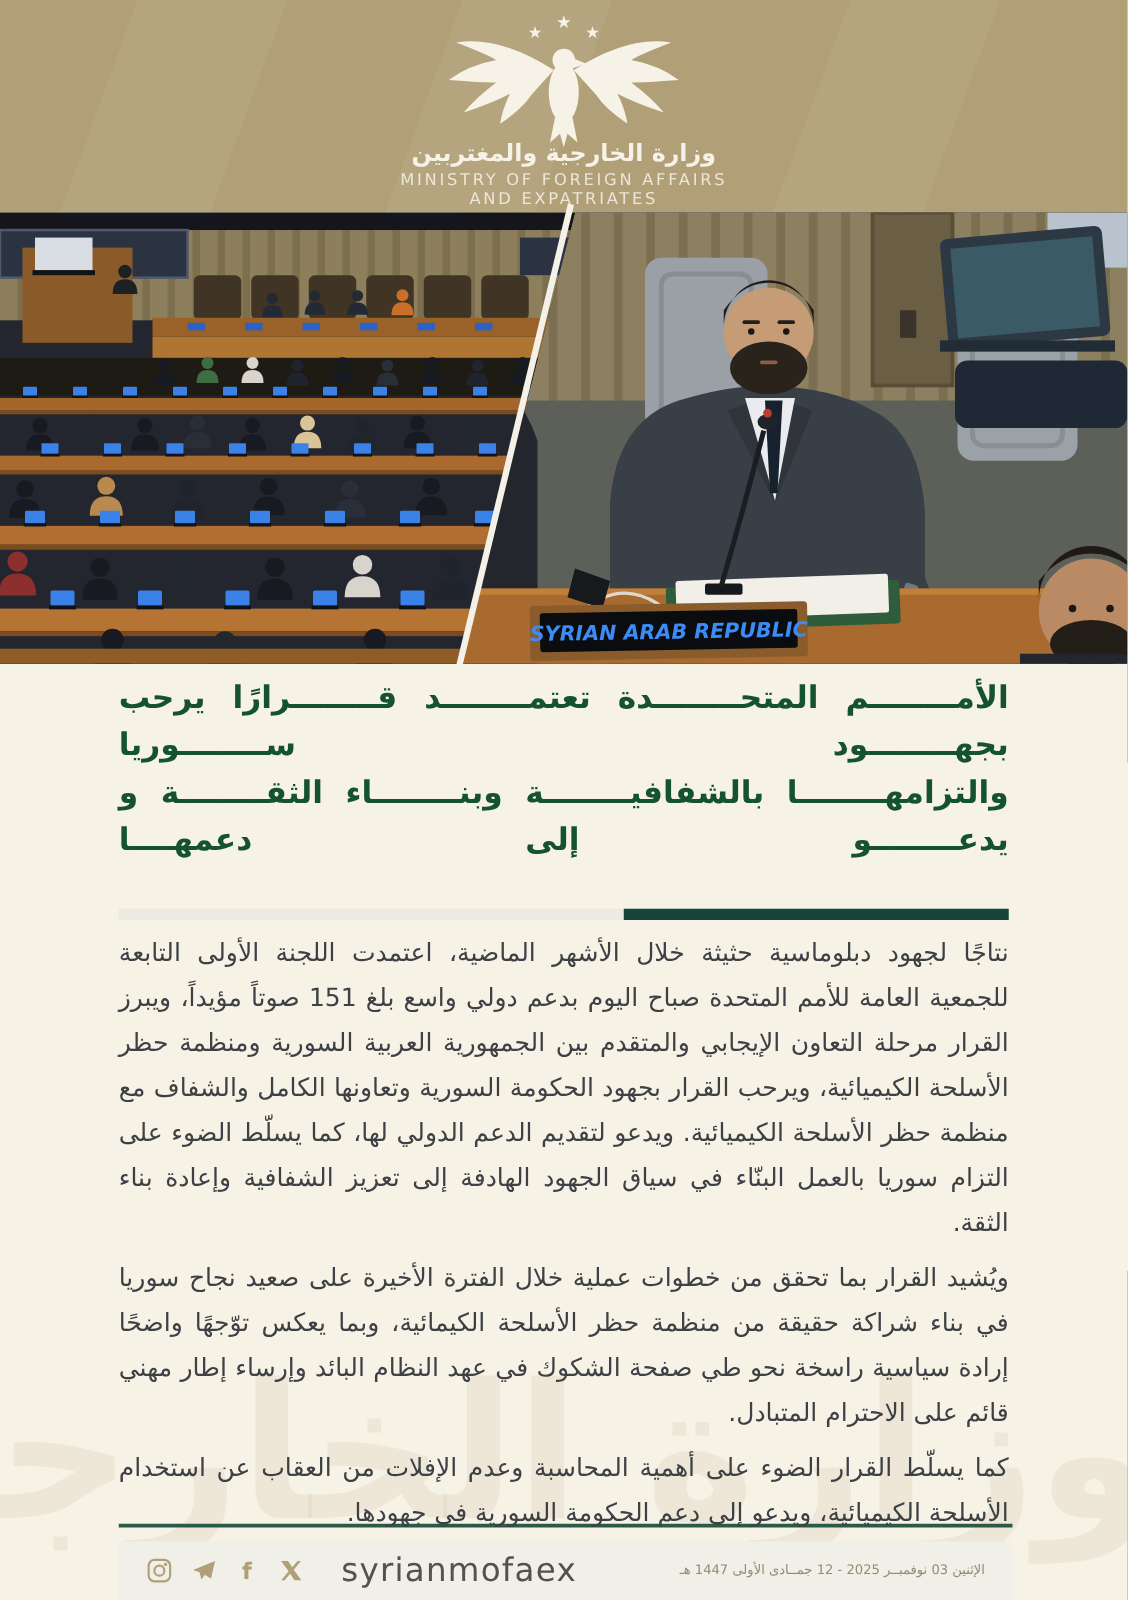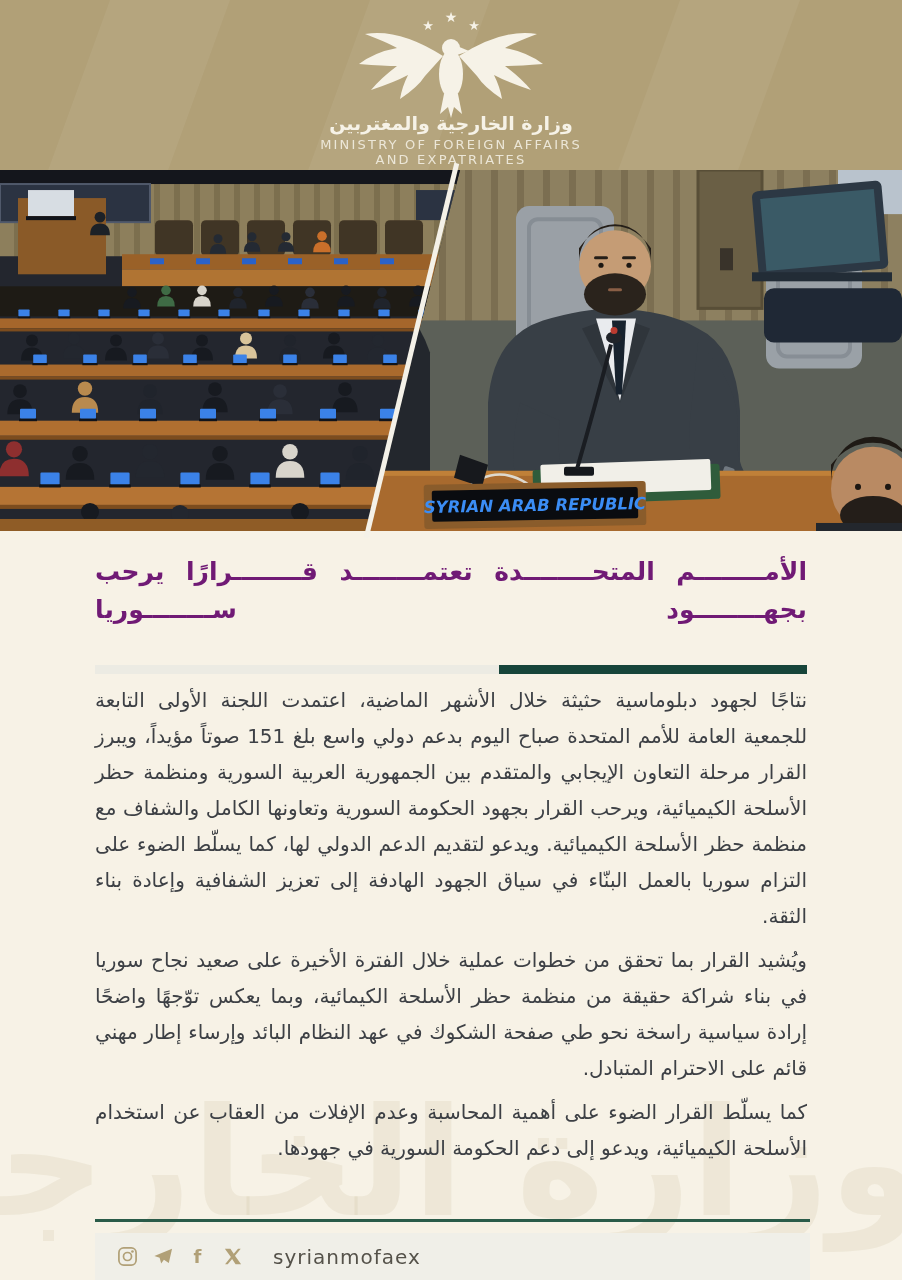--- a/index.html
+++ b/index.html
@@ -27,21 +27,21 @@
   .photos{ position:relative; height:361px; background:#2a2d33; }
   .photo-right{ position:absolute; top:0; right:0; bottom:0; left:368px; }
   .photo-left{ position:absolute; top:0; left:0; bottom:0; width:460px;
     clip-path:polygon(0 0, 100% 0, 80% 100%, 0 100%); }
   .photo-left svg, .photo-right svg{ width:100%; height:100%; display:block; }
   .diag-line{ position:absolute; left:409px; top:-12px; width:5px; height:385px;
     background:#f4f1e8; transform:rotate(13.6deg); }
 
   
   .content{ position:relative; padding:0 95px; direction:rtl; z-index:1; }
-  .headline{ margin-top:22px; color:#701a75; font-weight:bold;
+  .headline{ margin-top:8px; color:#14532d; font-weight:bold;
     font-size:25px; line-height:38px; }
   .headline .hl{ text-align:justify; text-align-last:justify; }
   .divider{ display:flex; direction:ltr; margin-top:36px; height:9px; }
   .divider .gray{ flex:1; background:#ecebe3; }
   .divider .green{ width:43.3%; background:#17453a; }
   .article p{ color:#3d4045; font-size:20px; line-height:36px;
     text-align:justify; margin-top:8px; }
   .article p:first-child{ }
 
   
@@ -50,21 +50,21 @@
     white-space:nowrap; pointer-events:none; }
 
   
   .footer-rule{ position:absolute; left:95px; right:92px; top:1219px;
     height:3px; background:#2a5b49; }
   .footer-bar{ position:absolute; left:95px; right:92px; top:1233px; height:47px;
     background:#f0efe8; display:flex; align-items:center;
     justify-content:space-between; padding:0 22px; direction:ltr; }
   .social{ display:flex; align-items:center; gap:14px; }
   .social svg{ display:block; }
-  .handle{ margin-left:16px; font-size:20px; color:#55524a; letter-spacing:1px; }
+  .handle{ margin-left:16px; font-size:26px; color:#55524a; letter-spacing:1px; }
   .footer-right{ text-align:right; direction:rtl; color:#948c72;
     font-size:10.5px; line-height:19px; }
 </style>
 </head>
 <body>
 
 <div class="page">
 
   <div class="header">
     <div class="streak" style="left:70px"></div>
@@ -332,20 +332,21 @@
         <rect y="348" width="460" height="12" fill="#8f5c26"></rect>
       </svg>
     </div>
 
     <div class="diag-line"></div>
   </div>
 
   <div class="content">
     <div class="headline">
       <div class="hl">الأمــــــــم المتحــــــــدة تعتمــــــــد قــــــــرارًا يرحب بجهــــــــود ســــــــوريا</div>
+      <div class="hl">والتزامهــــــــا بالشفافيــــــــة وبنــــــــاء الثقــــــــة و يدعــــــــو إلى دعمهــــا</div>
     </div>
 
     <div class="divider">
       <div class="gray"></div>
       <div class="green"></div>
     </div>
 
     <div class="article">
       <p>نتاجًا لجهود دبلوماسية حثيثة خلال الأشهر الماضية، اعتمدت اللجنة الأولى التابعة للجمعية العامة للأمم المتحدة صباح اليوم بدعم دولي واسع بلغ 151 صوتاً مؤيداً، ويبرز القرار مرحلة التعاون الإيجابي والمتقدم بين الجمهورية العربية السورية ومنظمة حظر الأسلحة الكيميائية، ويرحب القرار بجهود الحكومة السورية وتعاونها الكامل والشفاف مع منظمة حظر الأسلحة الكيميائية. ويدعو لتقديم الدعم الدولي لها، كما يسلّط الضوء على التزام سوريا بالعمل البنّاء في سياق الجهود الهادفة إلى تعزيز الشفافية وإعادة بناء الثقة.</p>
       <p>ويُشيد القرار بما تحقق من خطوات عملية خلال الفترة الأخيرة على صعيد نجاح سوريا في بناء شراكة حقيقة من منظمة حظر الأسلحة الكيمائية، وبما يعكس توّجهًا واضحًا إرادة سياسية راسخة نحو طي صفحة الشكوك في عهد النظام البائد وإرساء إطار مهني قائم على الاحترام المتبادل.</p>
@@ -368,16 +369,17 @@
       </svg>
       <svg width="21" height="21" viewBox="0 0 22 22">
         <text x="11" y="18" text-anchor="middle" font-size="19" font-weight="bold" font-family="DejaVu Sans" fill="#b1a077">f</text>
       </svg>
       <svg width="21" height="21" viewBox="0 0 22 22">
         <path d="M3,3 L8.8,3 L12.3,8.2 L16.8,3 L19.6,3 L13.6,10.2 L20,19 L14.2,19 L10.6,13.6 L6,19 L3.2,19 L9.3,11.5 Z" fill="#b1a077"></path>
       </svg>
       <span class="handle">syrianmofaex</span>
     </div>
     <div class="footer-right">
+      <div>الإثنين 03 نوفمبــر 2025 - 12 جمــادى الأولى 1447 هـ</div>
     </div>
   </div>
 
 </div>
 
 </body></html>

